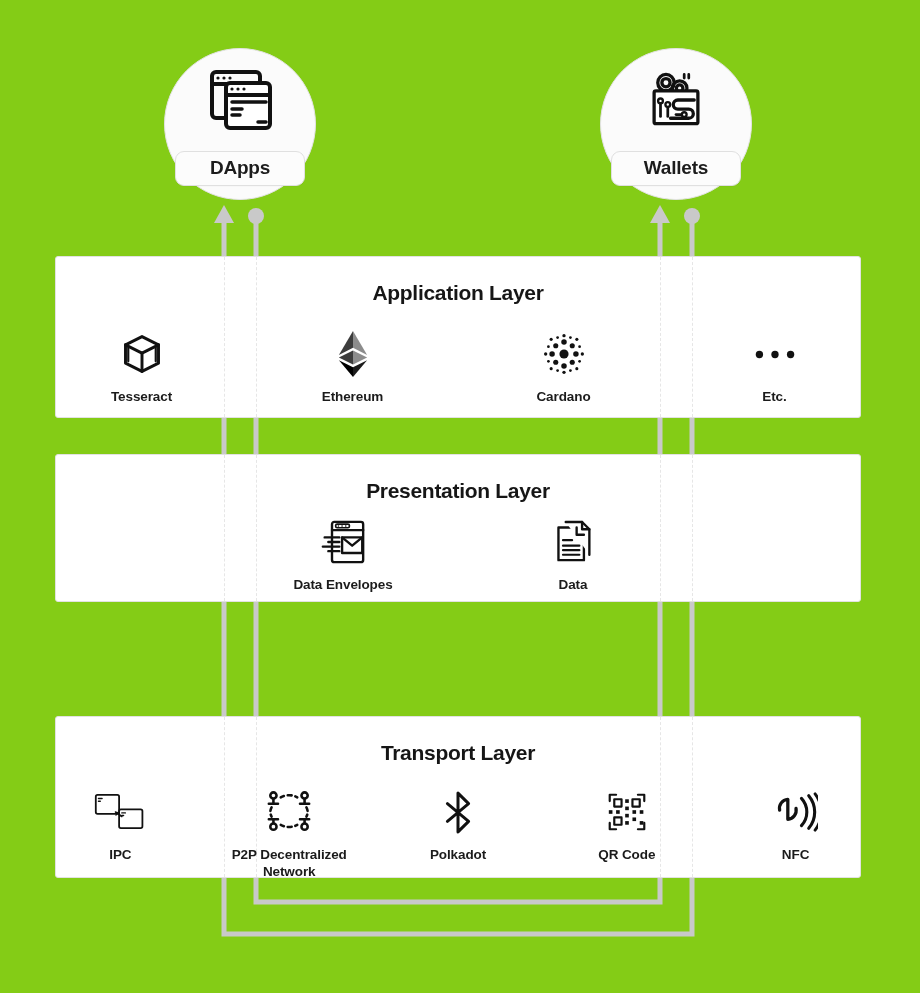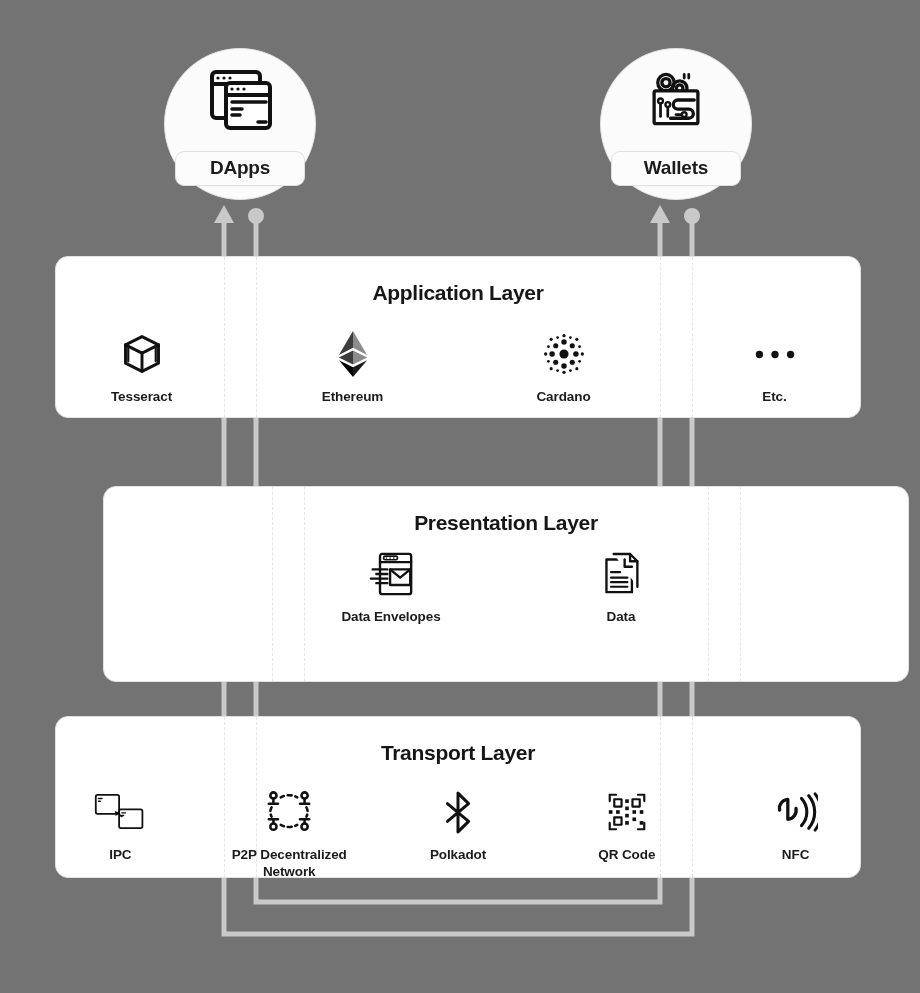--- a/index.html
+++ b/index.html
@@ -8,21 +8,21 @@
     width: 920px;
     height: 993px;
     background: #fafafa;
     font-family: "Liberation Sans", "DejaVu Sans", sans-serif;
     overflow: hidden;
   }
   #diagram {
     position: relative;
     width: 920px;
     height: 993px;
-    background: #737373;
+    background: #84cc16;
   }
 
   
   #connectors {
     position: absolute;
     left: 0; top: 0;
     width: 920px; height: 993px;
     pointer-events: none;
     z-index: 1;
   }
@@ -72,25 +72,25 @@
   #node-dapps  { left: 164px; top: 48px; }
   #node-wallets{ left: 600px; top: 48px; }
 
   
   .layer {
     position: absolute;
     left: 55px;
     width: 806px;
     background: #ffffff;
     border: 1px solid #e2e2e2;
-    border-radius: 13px;
+    border-radius: 3px;
     z-index: 2;
   }
   #layer-application  { top: 256px; height: 162px; }
-  #layer-presentation { top: 486px; height: 196px; margin-left: 48px; }
+  #layer-presentation { top: 454px; height: 148px; }
   #layer-transport    { top: 716px; height: 162px; }
 
   .layer-title {
     position: absolute;
     left: 0; right: 0;
     top: 24px;
     text-align: center;
     font-size: 21px;
     font-weight: bold;
     color: #161616;

